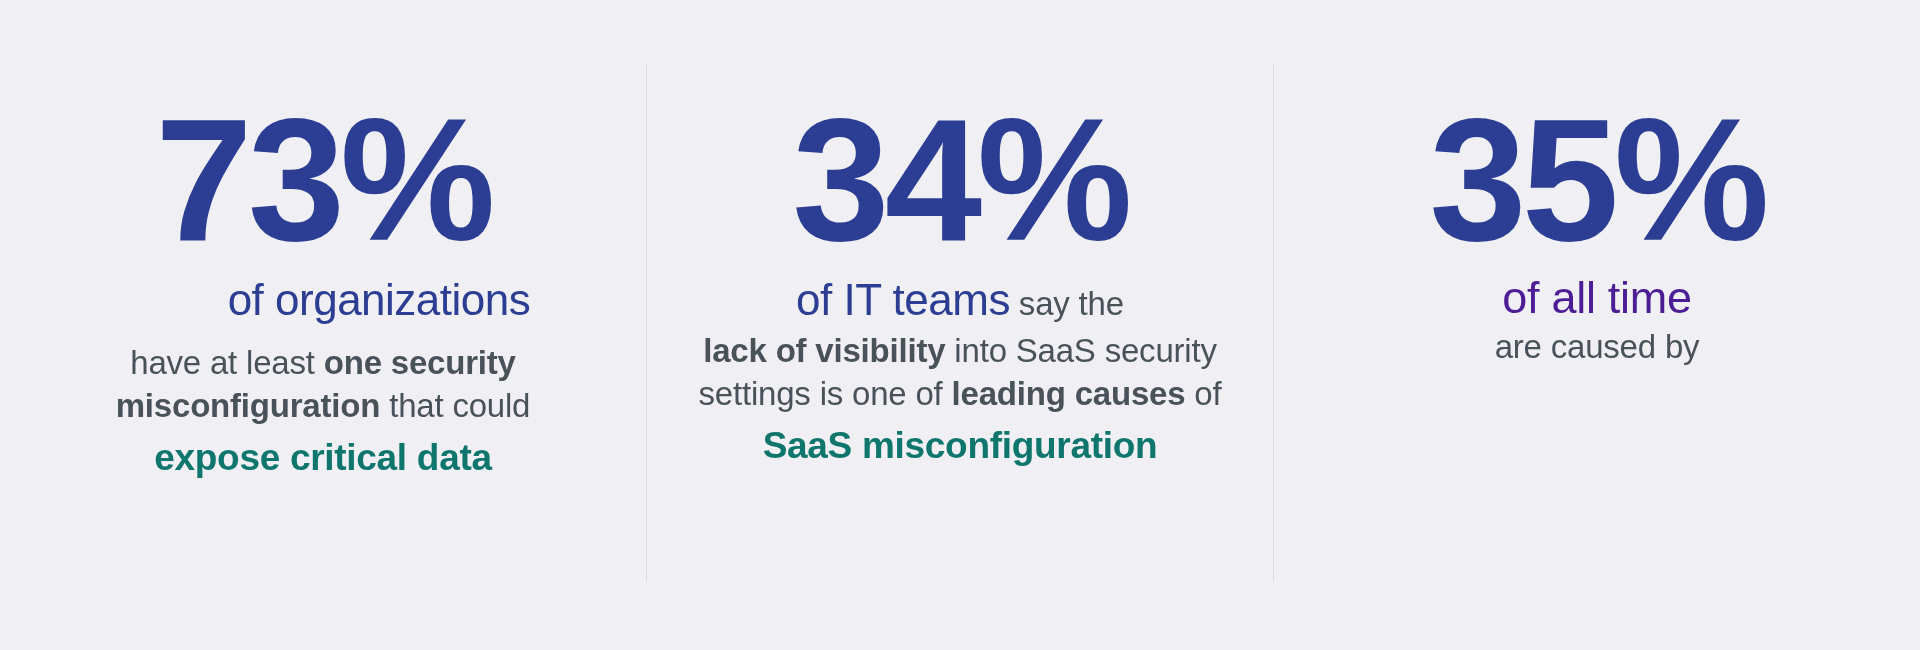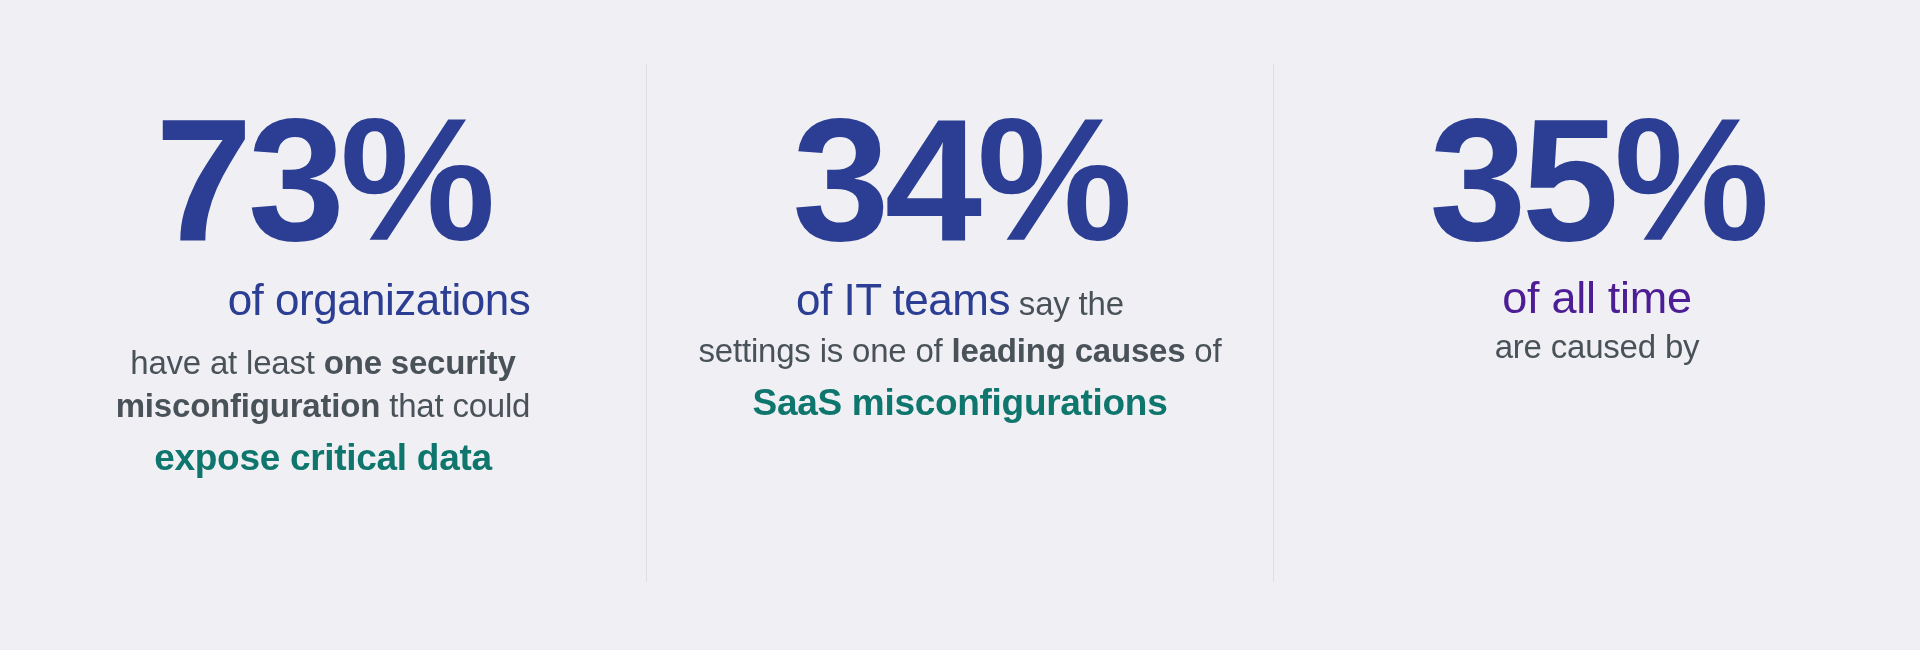--- a/index.html
+++ b/index.html
@@ -141,24 +141,27 @@
 
   <div class="divider"></div>
 
   <div class="stat-column col-2">
     <div class="big-number">34%</div>
     <div class="stat-body">
       <span class="line c2-line-1">
         <span class="blue-lead">of IT teams</span><span class="gray-text"> say the</span>
       </span>
       <span class="line line-mix">
+        <span class="gray-bold">lack of visibility</span><span class="gray-text"> into SaaS security</span>
+      </span>
+      <span class="line line-mix">
         <span class="gray-text">settings is one of </span><span class="gray-bold">leading causes</span><span class="gray-text"> of</span>
       </span>
       <span class="line line-green">
-        <span class="green-text">SaaS misconfigurations</span>
+        <span class="green-text">SaaS misconfiguration</span>
       </span>
     </div>
   </div>
 
   <div class="divider"></div>
 
   <div class="stat-column col-3">
     <div class="big-number">35%</div>
     <div class="stat-body">
       <span class="line c3-blue-1">

